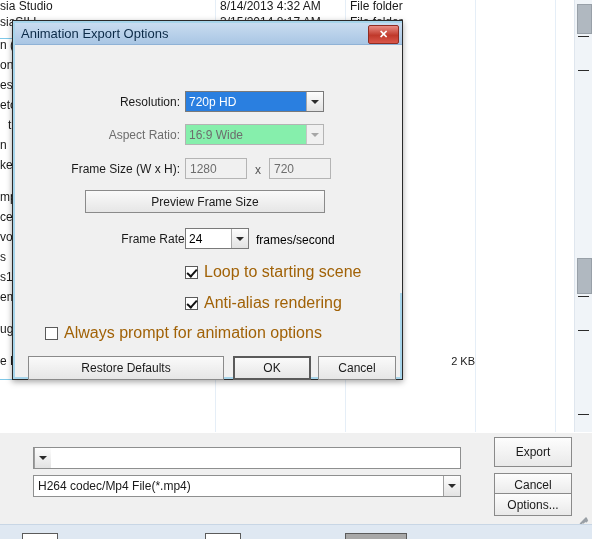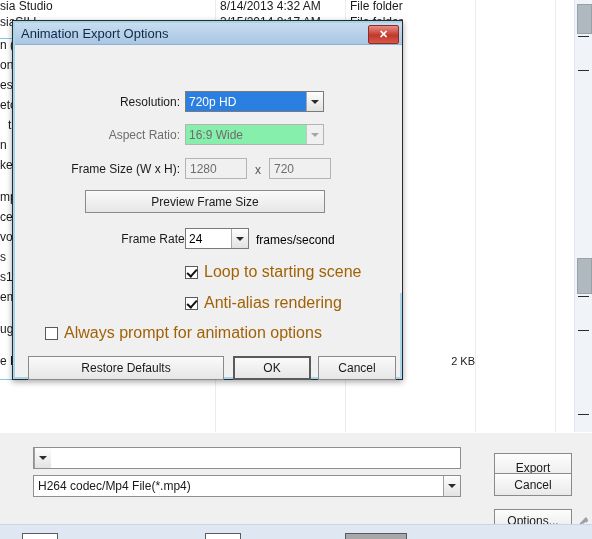--- a/index.html
+++ b/index.html
@@ -411,25 +411,25 @@
     </div>
   </div>
 
   <div class="combo" style="left:33px; top:42px; width:428px; height:22px;">
     <div class="combo-text">H264 codec/Mp4 File(*.mp4)</div>
     <div class="combo-arrow">
       <span class="arrow-glyph"></span>
     </div>
   </div>
 
-  <div class="winbtn" style="left:494px; top:20px; width:78px; height:30px;">Export</div>
+  <div class="winbtn" style="left:494px; top:4px; width:78px; height:30px;">Export</div>
 
   <div class="winbtn" style="left:494px; top:40px; width:78px; height:23px;">Cancel</div>
 
-  <div class="winbtn" style="left:494px; top:76px; width:78px; height:23px;">Options...</div>
+  <div class="winbtn" style="left:494px; top:60px; width:78px; height:23px;">Options...</div>
 
   <div id="resize-grip">
     <i style="left:2px; top:10px; width:9px;"></i>
     <i style="left:5px; top:10px; width:6px;"></i>
     <i style="left:8px; top:10px; width:3px;"></i>
   </div>
 </div>
 
 <div id="bottom-strip">
   <div class="tab-shape" style="left:22px; width:34px;"></div>

